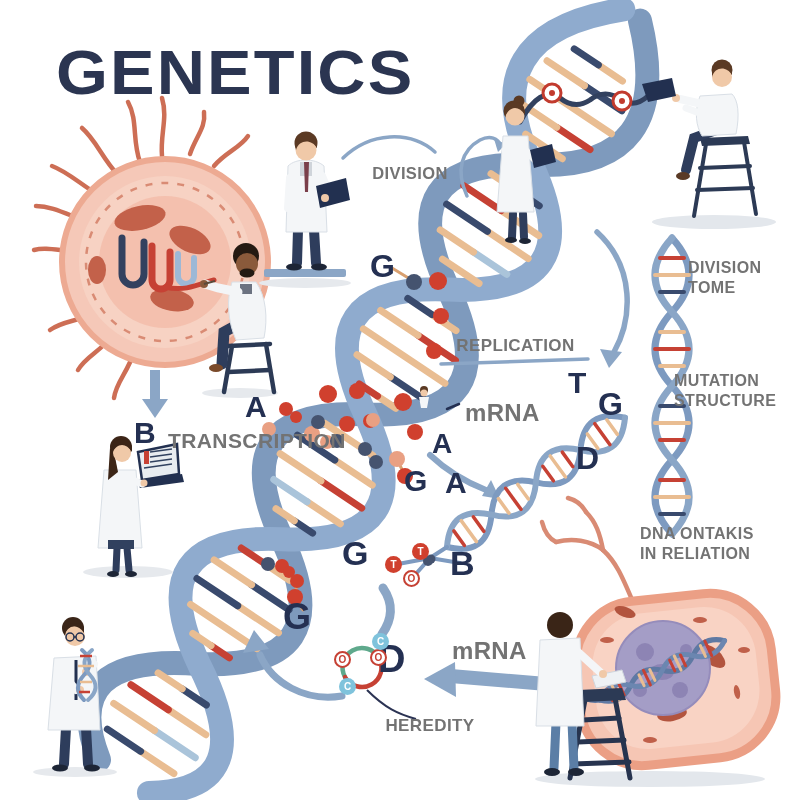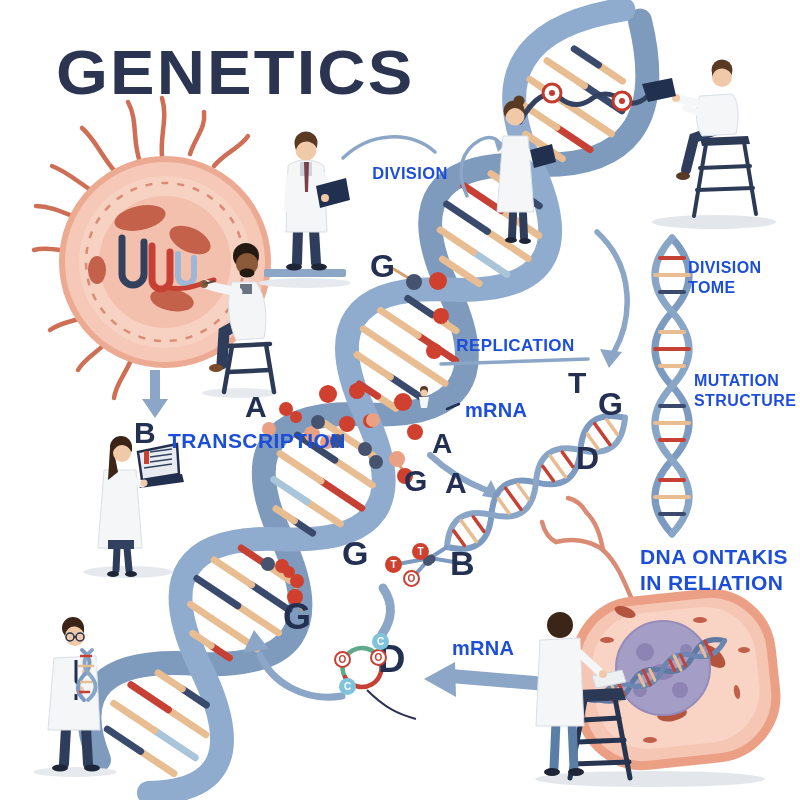--- a/index.html
+++ b/index.html
@@ -1,29 +1,29 @@
 <!DOCTYPE html>
 <html><head>
 <meta charset="utf-8">
 <style>
   html,body{margin:0;padding:0;background:#ffffff;}
   #canvas{position:relative;width:800px;height:800px;background:#ffffff;overflow:hidden;
           font-family:Liberation Sans, sans-serif;padding-left:20px;}
   #art{position:absolute;left:0;top:0;width:800px;height:800px;}
-  .txt{position:absolute;color:#1d4ed8;font-weight:bold;letter-spacing:.4px;line-height:1.22;}
+  .txt{position:absolute;color:#737373;font-weight:bold;letter-spacing:.4px;line-height:1.22;}
   .ctr{text-align:center;}
   #title{left:56px;top:34px;font-size:63px;letter-spacing:2px;color:#2b3551;
          transform:scaleX(1.06);transform-origin:left top;font-weight:bold;}
   .bigletter{position:absolute;color:#243052;font-weight:bold;}
   .bead{position:absolute;width:17px;height:17px;border-radius:50%;font-size:10px;font-weight:bold;
         display:flex;align-items:center;justify-content:center;box-sizing:border-box;}
   .bead-red{background:#d0402e;color:#ffffff;}
   .bead-ring{background:#ffffff;border:2.5px solid #c64134;color:#c64134;}
   .bead-blue{background:#7fc3dc;color:#ffffff;}
-  .mrna{font-weight:600;font-size:20px;letter-spacing:.3px;}
+  .mrna{font-weight:600;font-size:24px;letter-spacing:.3px;}
   svg .cap{stroke-linecap:round;}
 </style>
 </head>
 <body>
 
 <div id="canvas">
 
 <svg id="art" viewBox="0 0 800 800">
 
   <g transform="translate(615,40) rotate(123.7)">
@@ -472,37 +472,38 @@
   <div>DIVISION</div>
 </div>
 
 <div class="txt ctr" style="left:438px;top:336px;width:155px;font-size:17px;">REPLICATION</div>
 
 <div class="txt" style="left:688px;top:258px;font-size:16px;">
   <div>DIVISION</div>
   <div>TOME</div>
 </div>
 
-<div class="txt" style="left:694px;top:371px;font-size:16px;">
+<div class="txt" style="left:674px;top:371px;font-size:16px;">
   <div>MUTATION</div>
   <div>STRUCTURE</div>
 </div>
 
-<div class="txt" style="left:640px;top:544px;font-size:21px;">
+<div class="txt" style="left:640px;top:524px;font-size:16px;">
   <div>DNA ONTAKIS</div>
   <div>IN RELIATION</div>
 </div>
 
 <div class="txt" style="left:168px;top:428px;font-size:21px;">TRANSCRIPTION</div>
 
 <div class="txt mrna" style="left:465px;top:398px;">mRNA</div>
 
 <div class="txt mrna" style="left:452px;top:636px;">mRNA</div>
 
 <div class="txt ctr" style="left:350px;top:716px;width:160px;font-size:17px;">
+  <div>HEREDITY</div>
 </div>
 
 <div class="bigletter" style="left:245px;top:390px;font-size:30px;">A</div>
 <div class="bigletter" style="left:134px;top:416px;font-size:30px;">B</div>
 <div class="bigletter" style="left:370px;top:248px;font-size:32px;">G</div>
 <div class="bigletter" style="left:432px;top:428px;font-size:28px;">A</div>
 <div class="bigletter" style="left:404px;top:464px;font-size:30px;">G</div>
 <div class="bigletter" style="left:445px;top:466px;font-size:30px;">A</div>
 <div class="bigletter" style="left:568px;top:366px;font-size:30px;">T</div>
 <div class="bigletter" style="left:598px;top:386px;font-size:32px;">G</div>

